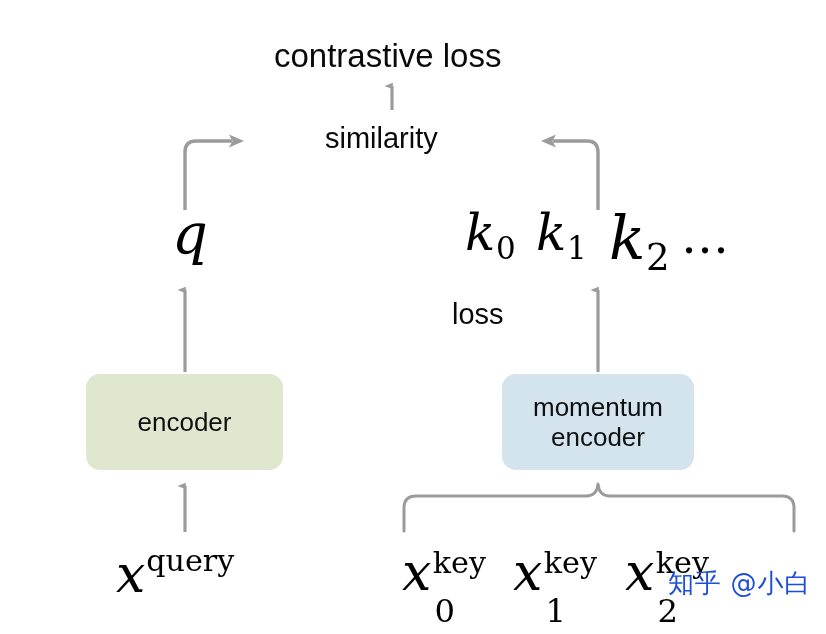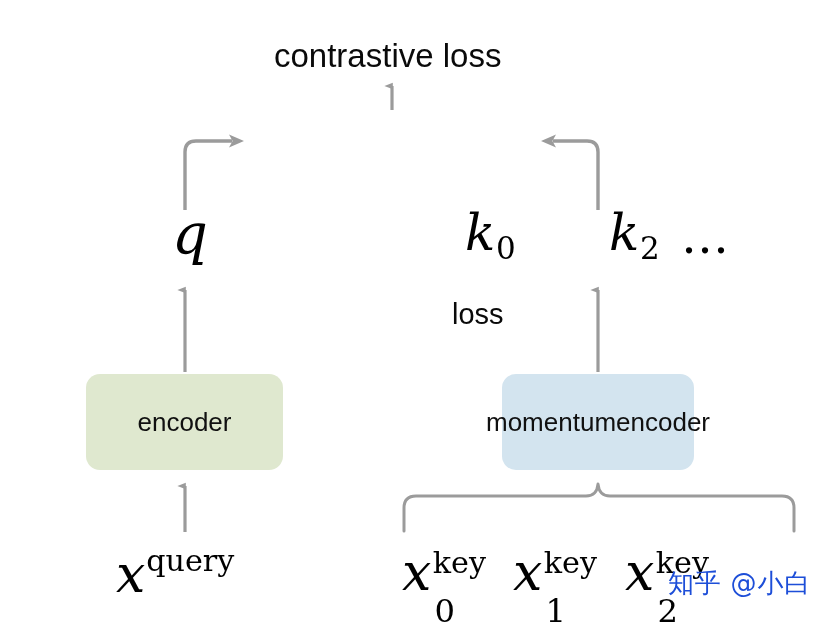--- a/index.html
+++ b/index.html
@@ -158,38 +158,42 @@
                Q 597 496 598 484
                Q 599 496 610 496
                L 782 496
                Q 794 496 794 508
                L 794 531" stroke="#9b9b9b" stroke-width="3.0" fill="none" stroke-linecap="round" stroke-linejoin="round"></path>
     </g>
   </svg>
 
   <div class="txt sans" style="left:274px; top:39px; font-size:33px;">contrastive loss</div>
 
+  <div class="txt sans" style="left:325px; top:124px; font-size:29px;">similarity</div>
 
   <div class="txt math" style="left:172px; top:206px; font-size:56px;">q</div>
 
   <div class="txt math" style="left:465px; top:208px; font-size:50px;">
     <span>k</span><span class="sub">0</span>
   </div>
-  <div class="txt math" style="left:609px; top:208px; font-size:50px;">
+  <div class="txt math" style="left:536px; top:208px; font-size:50px;">
+    <span>k</span><span class="sub">1</span>
+  </div>
+  <div class="txt math" style="left:609px; top:208px; font-size:60px;">
     <span>k</span><span class="sub">2</span>
   </div>
   <div class="txt math upr" style="left:681px; top:212px; font-size:48px;">…</div>
 
   <div class="txt sans" style="left:452px; top:300px; font-size:29px;">loss</div>
 
   <div class="box" style="left:86px; top:374px; width:197px; height:96px; background:#dfe8cf;">
     <span class="box-label" style="font-size:26px;">encoder</span>
   </div>
 
-  <div class="box" style="left:502px; top:374px; width:192px; height:96px; background:#d3e4ef; flex-direction:row;">
+  <div class="box" style="left:502px; top:374px; width:192px; height:96px; background:#d3e4ef; flex-direction:column;">
     <span class="box-label" style="font-size:26px;">momentum</span>
     <span class="box-label" style="font-size:26px;">encoder</span>
   </div>
 
   <div class="txt math" style="left:116px; top:546px; font-size:52px;">
     <span>x</span><span class="sup">query</span>
   </div>
 
   <div class="txt math" style="left:402px; top:546px; font-size:52px;">
     <span>x</span><span class="stack"><span class="sup2">key</span><span class="sub2">0</span></span>

